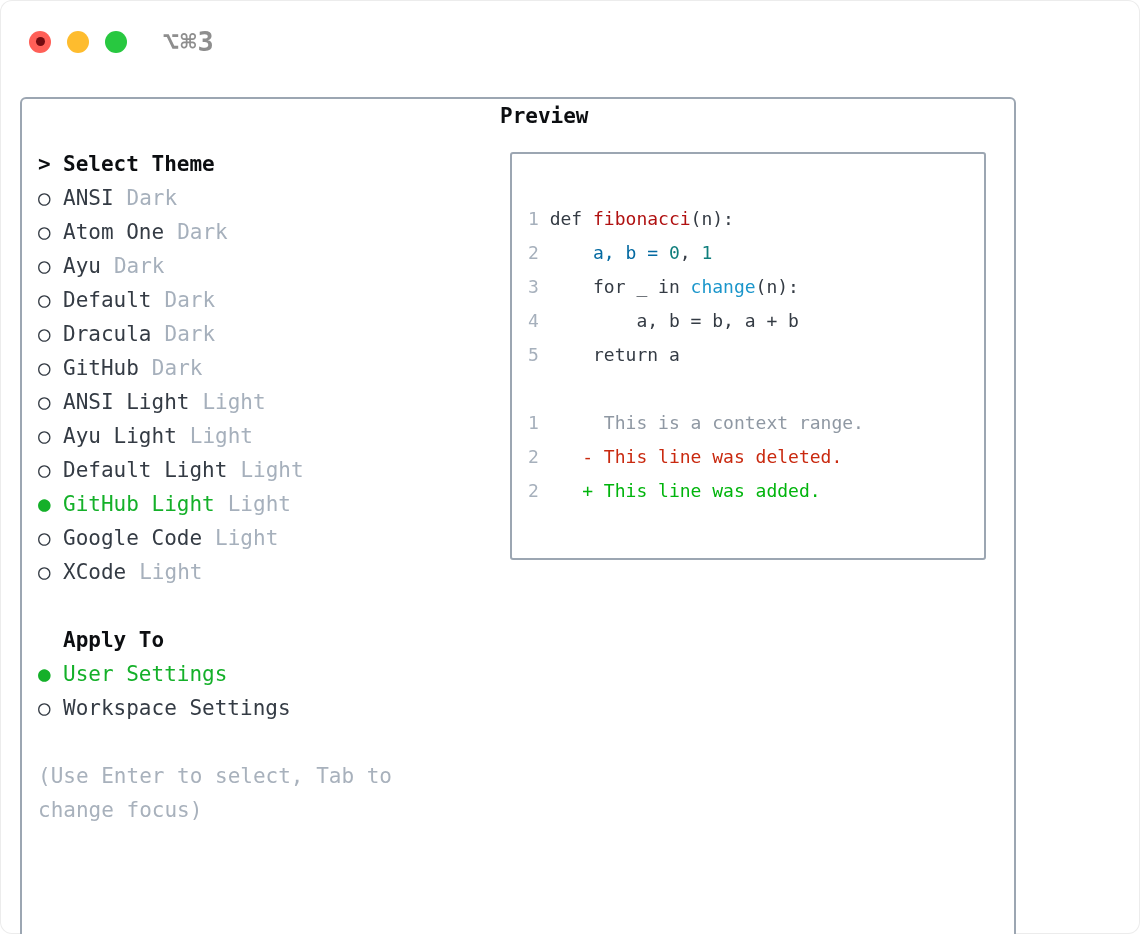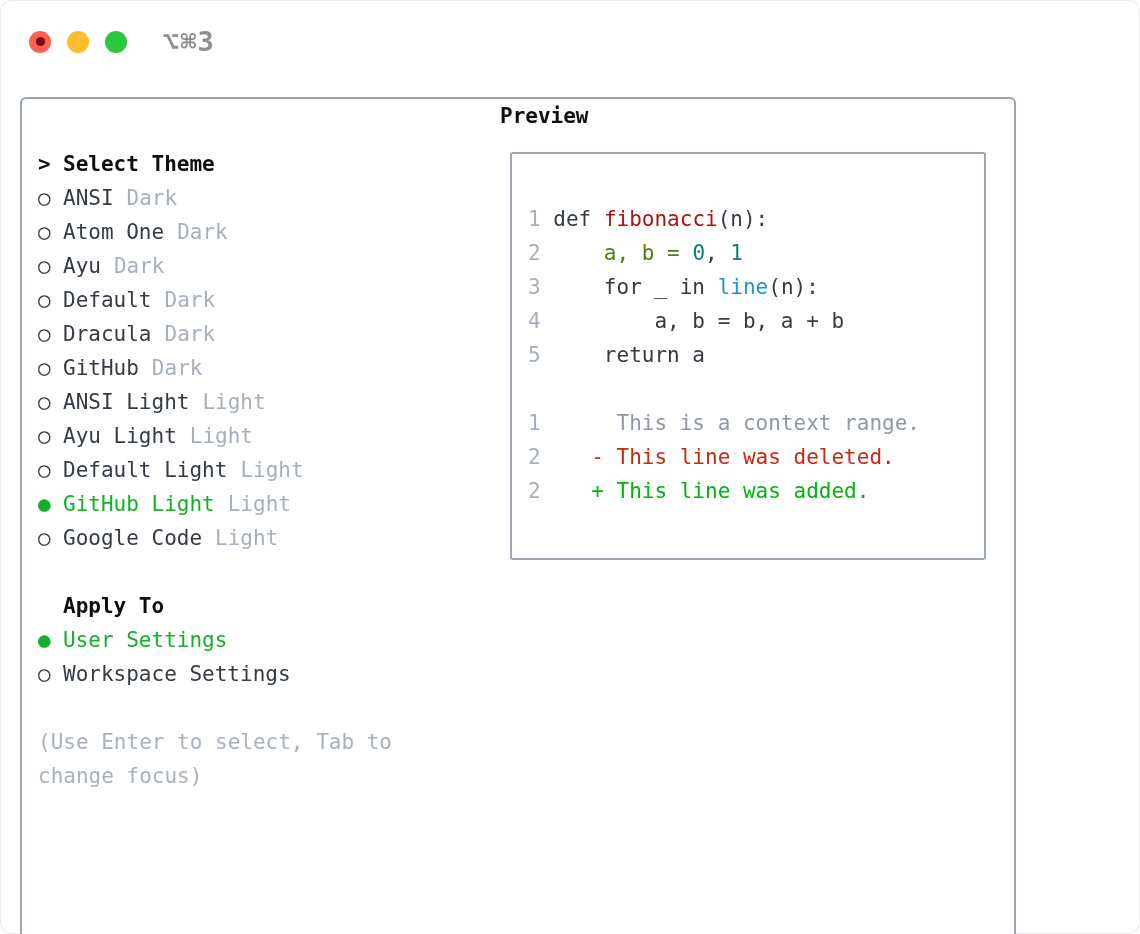--- a/index.html
+++ b/index.html
@@ -67,21 +67,21 @@
   .pbox {
     margin-left: 10px; margin-top: 19px;
     width: 476px; height: 408px;
     border: 2px solid #9ca6b2;
     border-radius: 3px;
     padding: 48px 0 0 16px;
     background: #ffffff;
   }
   .cline {
     height: 34px; line-height: 34px;
-    font-size: 21px;
+    font-size: 18px;
     white-space: pre;
   }
 </style>
 </head>
 <body>
 
 <div class="window">
 
   <div class="titlebar">
     <div class="tl-btn" style="background: rgb(255, 95, 87);">
@@ -113,20 +113,21 @@
       <div class="row"><span class="marker">○</span><span class="tname">ANSI Light</span><span class="tvariant">Light</span></div>
 
       <div class="row"><span class="marker">○</span><span class="tname">Ayu Light</span><span class="tvariant">Light</span></div>
 
       <div class="row"><span class="marker">○</span><span class="tname">Default Light</span><span class="tvariant">Light</span></div>
 
       <div class="row"><span class="marker" style="color: rgb(20, 176, 41);">●</span><span class="tname" style="color: rgb(20, 176, 41);">GitHub Light</span><span class="tvariant">Light</span></div>
 
       <div class="row"><span class="marker">○</span><span class="tname">Google Code</span><span class="tvariant">Light</span></div>
 
+      <div class="row"><span class="marker">○</span><span class="tname">XCode</span><span class="tvariant">Light</span></div>
 
       <div class="spacer"></div>
 
       <div class="row header"><span class="marker"></span><span>Apply To</span></div>
 
       <div class="row"><span class="marker" style="color: rgb(20, 176, 41);">●</span><span style="color: rgb(20, 176, 41);">User Settings</span></div>
 
       <div class="row"><span class="marker">○</span><span>Workspace Settings</span></div>
 
       <div class="spacer"></div>
@@ -134,22 +135,22 @@
       <div class="row hint">(Use Enter to select, Tab to</div>
       <div class="row hint">change focus)</div>
 
     </div>
 
     <div class="right-col">
       <div class="preview-heading">Preview</div>
       <div class="pbox">
         <div id="code-lines">
             <div class="cline"><span style="color: rgb(166, 176, 188);">1</span><span style="color: rgb(52, 59, 68);"> def </span><span style="color: rgb(176, 17, 17);">fibonacci</span><span style="color: rgb(52, 59, 68);">(n):</span></div>
-            <div class="cline"><span style="color: rgb(166, 176, 188);">2</span><span style="color: #4d7c0f;">     a, b = </span><span style="color: rgb(15, 126, 124);">0</span><span style="color: rgb(52, 59, 68);">, </span><span style="color: rgb(15, 126, 124);">1</span></div>
-            <div class="cline"><span style="color: rgb(166, 176, 188);">3</span><span style="color: rgb(52, 59, 68);">     for _ in </span><span style="color: rgb(27, 150, 203);">line</span><span style="color: rgb(52, 59, 68);">(n):</span></div>
+            <div class="cline"><span style="color: rgb(166, 176, 188);">2</span><span style="color: #0369a1;">     a, b = </span><span style="color: rgb(15, 126, 124);">0</span><span style="color: rgb(52, 59, 68);">, </span><span style="color: rgb(15, 126, 124);">1</span></div>
+            <div class="cline"><span style="color: rgb(166, 176, 188);">3</span><span style="color: rgb(52, 59, 68);">     for _ in </span><span style="color: rgb(27, 150, 203);">change</span><span style="color: rgb(52, 59, 68);">(n):</span></div>
             <div class="cline"><span style="color: rgb(166, 176, 188);">4</span><span style="color: rgb(52, 59, 68);">         a, b = b, a + b</span></div>
             <div class="cline"><span style="color: rgb(166, 176, 188);">5</span><span style="color: rgb(52, 59, 68);">     return a</span></div>
             <div class="cline"></div>
             <div class="cline"><span style="color: rgb(166, 176, 188);">1</span><span style="color: rgb(143, 152, 163);">      This is a context range.</span></div>
             <div class="cline"><span style="color: rgb(166, 176, 188);">2</span><span style="color: rgb(201, 41, 15);">    - This line was deleted.</span></div>
             <div class="cline"><span style="color: rgb(166, 176, 188);">2</span><span style="color: rgb(0, 180, 12);">    + This line was added.</span></div>
           </div>
       </div>
     </div>
 

